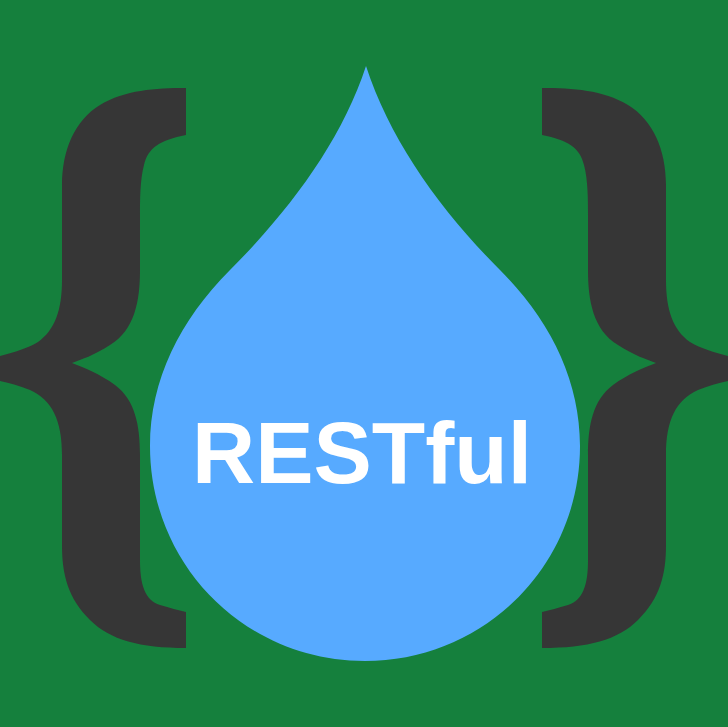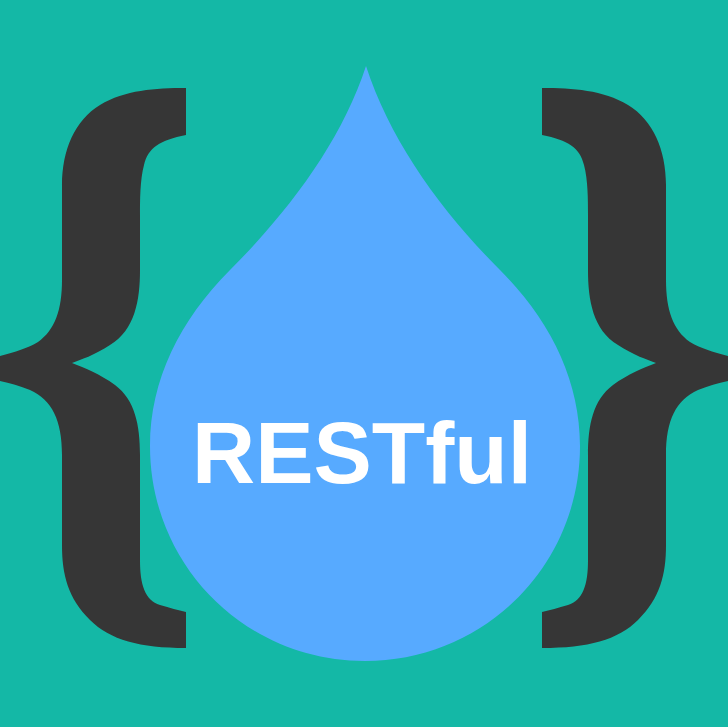--- a/index.html
+++ b/index.html
@@ -1,16 +1,16 @@
 <!DOCTYPE html>
 <html><head>
 <meta charset="utf-8">
 <style>
   html, body { margin: 0; padding: 0; background: #ffffff; }
-  .stage { position: relative; width: 728px; height: 727px; overflow: hidden; background: #14b8a6; }
+  .stage { position: relative; width: 728px; height: 727px; overflow: hidden; background: #15803d; }
   svg { position: absolute; left: 0; top: 0; }
   .logo-text {
     font-family: "Liberation Sans", sans-serif;
     font-weight: bold;
     fill: #ffffff;
   }
 </style>
 </head>
 <body>
 

